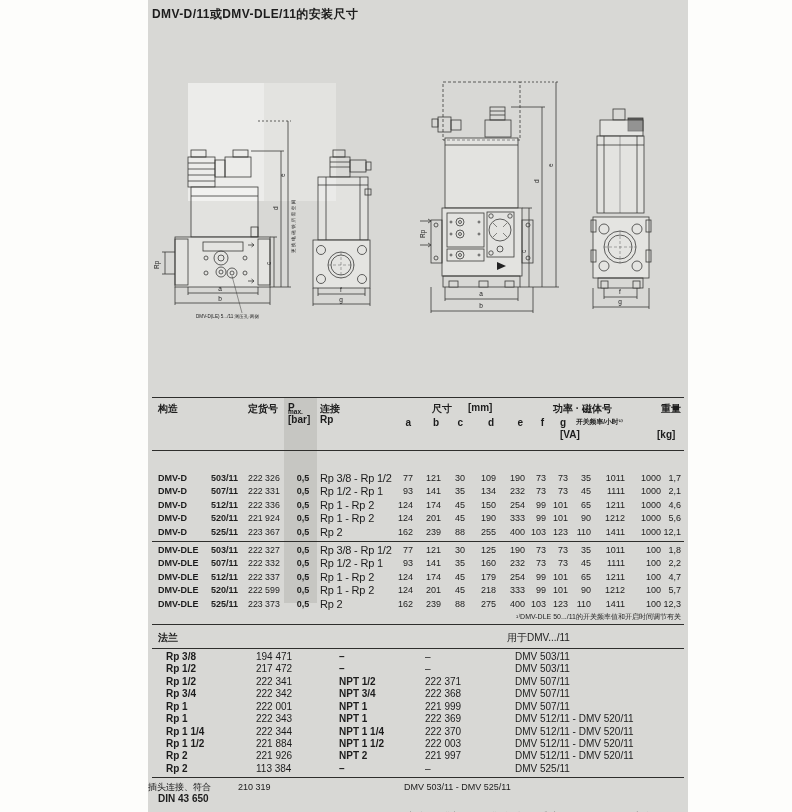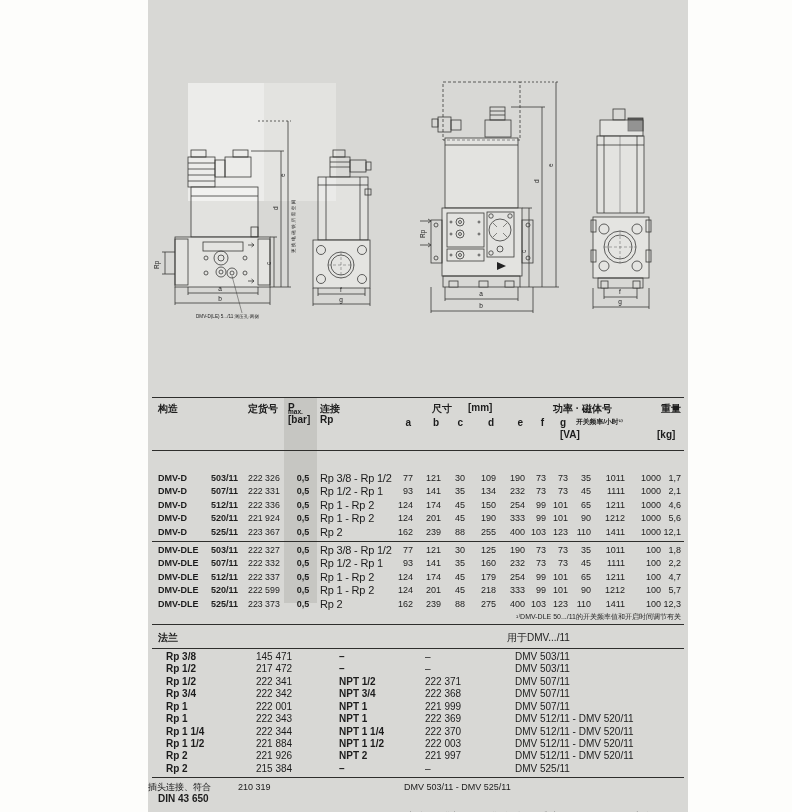--- a/index.html
+++ b/index.html
@@ -47,20 +47,21 @@
   .dl{font-size:6.5px;}
   .tiny{font-size:4.6px;letter-spacing:1.5px;}
   .tinyc{font-size:4.6px;letter-spacing:0;}
 </style>
 </head>
 <body>
 
 <div class="canvas">
   <div class="panel">
 
+    <div class="page-title">DMV-D/11或DMV-DLE/11的安装尺寸</div>
 
     <svg class="drawings" width="540" height="340" viewBox="0 0 540 340">
       <g stroke="#3a3a38" stroke-width="0.8" fill="none">
 
         <g>
           <rect x="40" y="28" width="76" height="118" fill="rgba(255,255,255,0.5)" stroke="none"></rect>
           <rect x="116" y="28" width="72" height="118" fill="rgba(255,255,255,0.28)" stroke="none"></rect>
 
           <rect x="43" y="95" width="15" height="7"></rect>
           <rect x="40" y="102" width="27" height="30"></rect>
@@ -487,21 +488,21 @@
 
       <div class="rule sec-gap"></div>
       <div class="flange-head">
         <span class="fh-title">法兰</span>
         <span class="fh-used">用于DMV.../11</span>
       </div>
       <div class="rule"></div>
       <div class="frows" id="rows-flange">
           <div class="frow">
             <span class="b">Rp 3/8</span>
-            <span>145 471</span>
+            <span>194 471</span>
             <span class="b">–</span>
             <span>–</span>
             <span>DMV 503/11</span>
           </div>
           <div class="frow">
             <span class="b">Rp 1/2</span>
             <span>217 472</span>
             <span class="b">–</span>
             <span>–</span>
             <span>DMV 503/11</span>
@@ -550,21 +551,21 @@
           </div>
           <div class="frow">
             <span class="b">Rp 2</span>
             <span>221 926</span>
             <span class="b">NPT 2</span>
             <span>221 997</span>
             <span>DMV 512/11 - DMV 520/11</span>
           </div>
           <div class="frow">
             <span class="b">Rp 2</span>
-            <span>215 384</span>
+            <span>113 384</span>
             <span class="b">–</span>
             <span>–</span>
             <span>DMV 525/11</span>
           </div>
         </div>
 
       <div class="rule" style="margin-top:2px"></div>
       <div class="plug">
         <div class="prow">
           <span>插头连接、符合</span>

